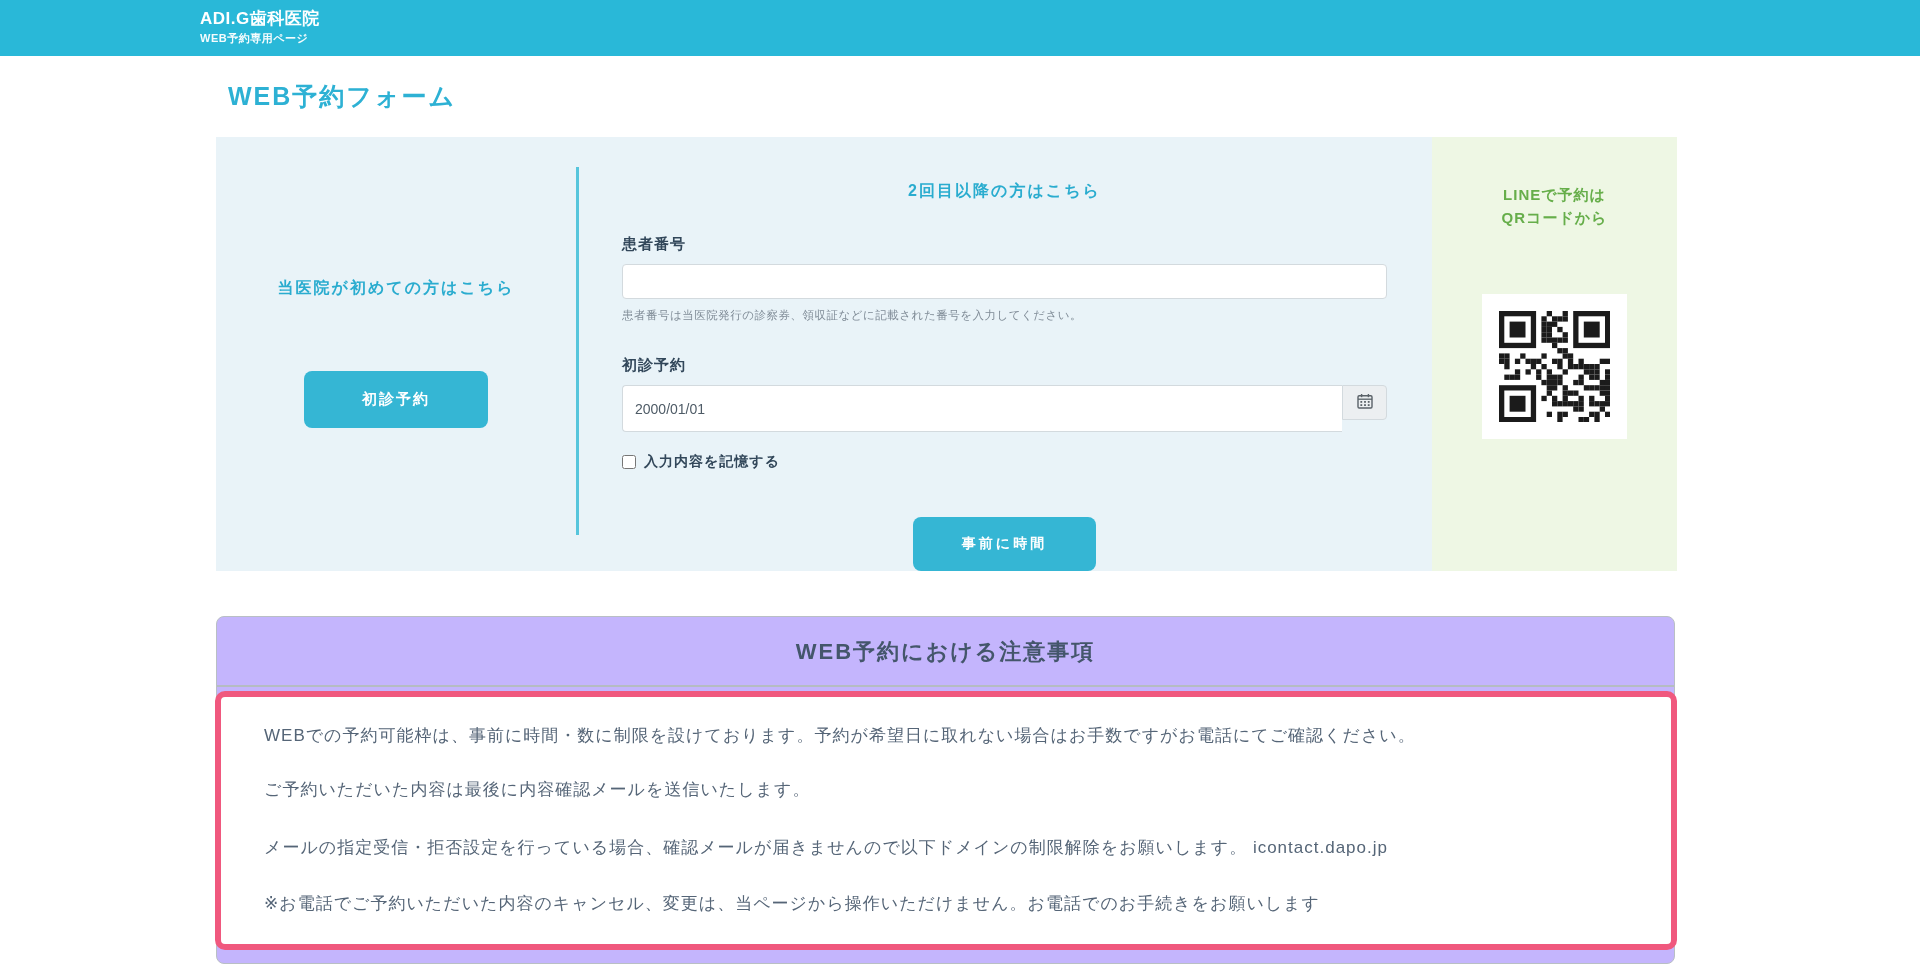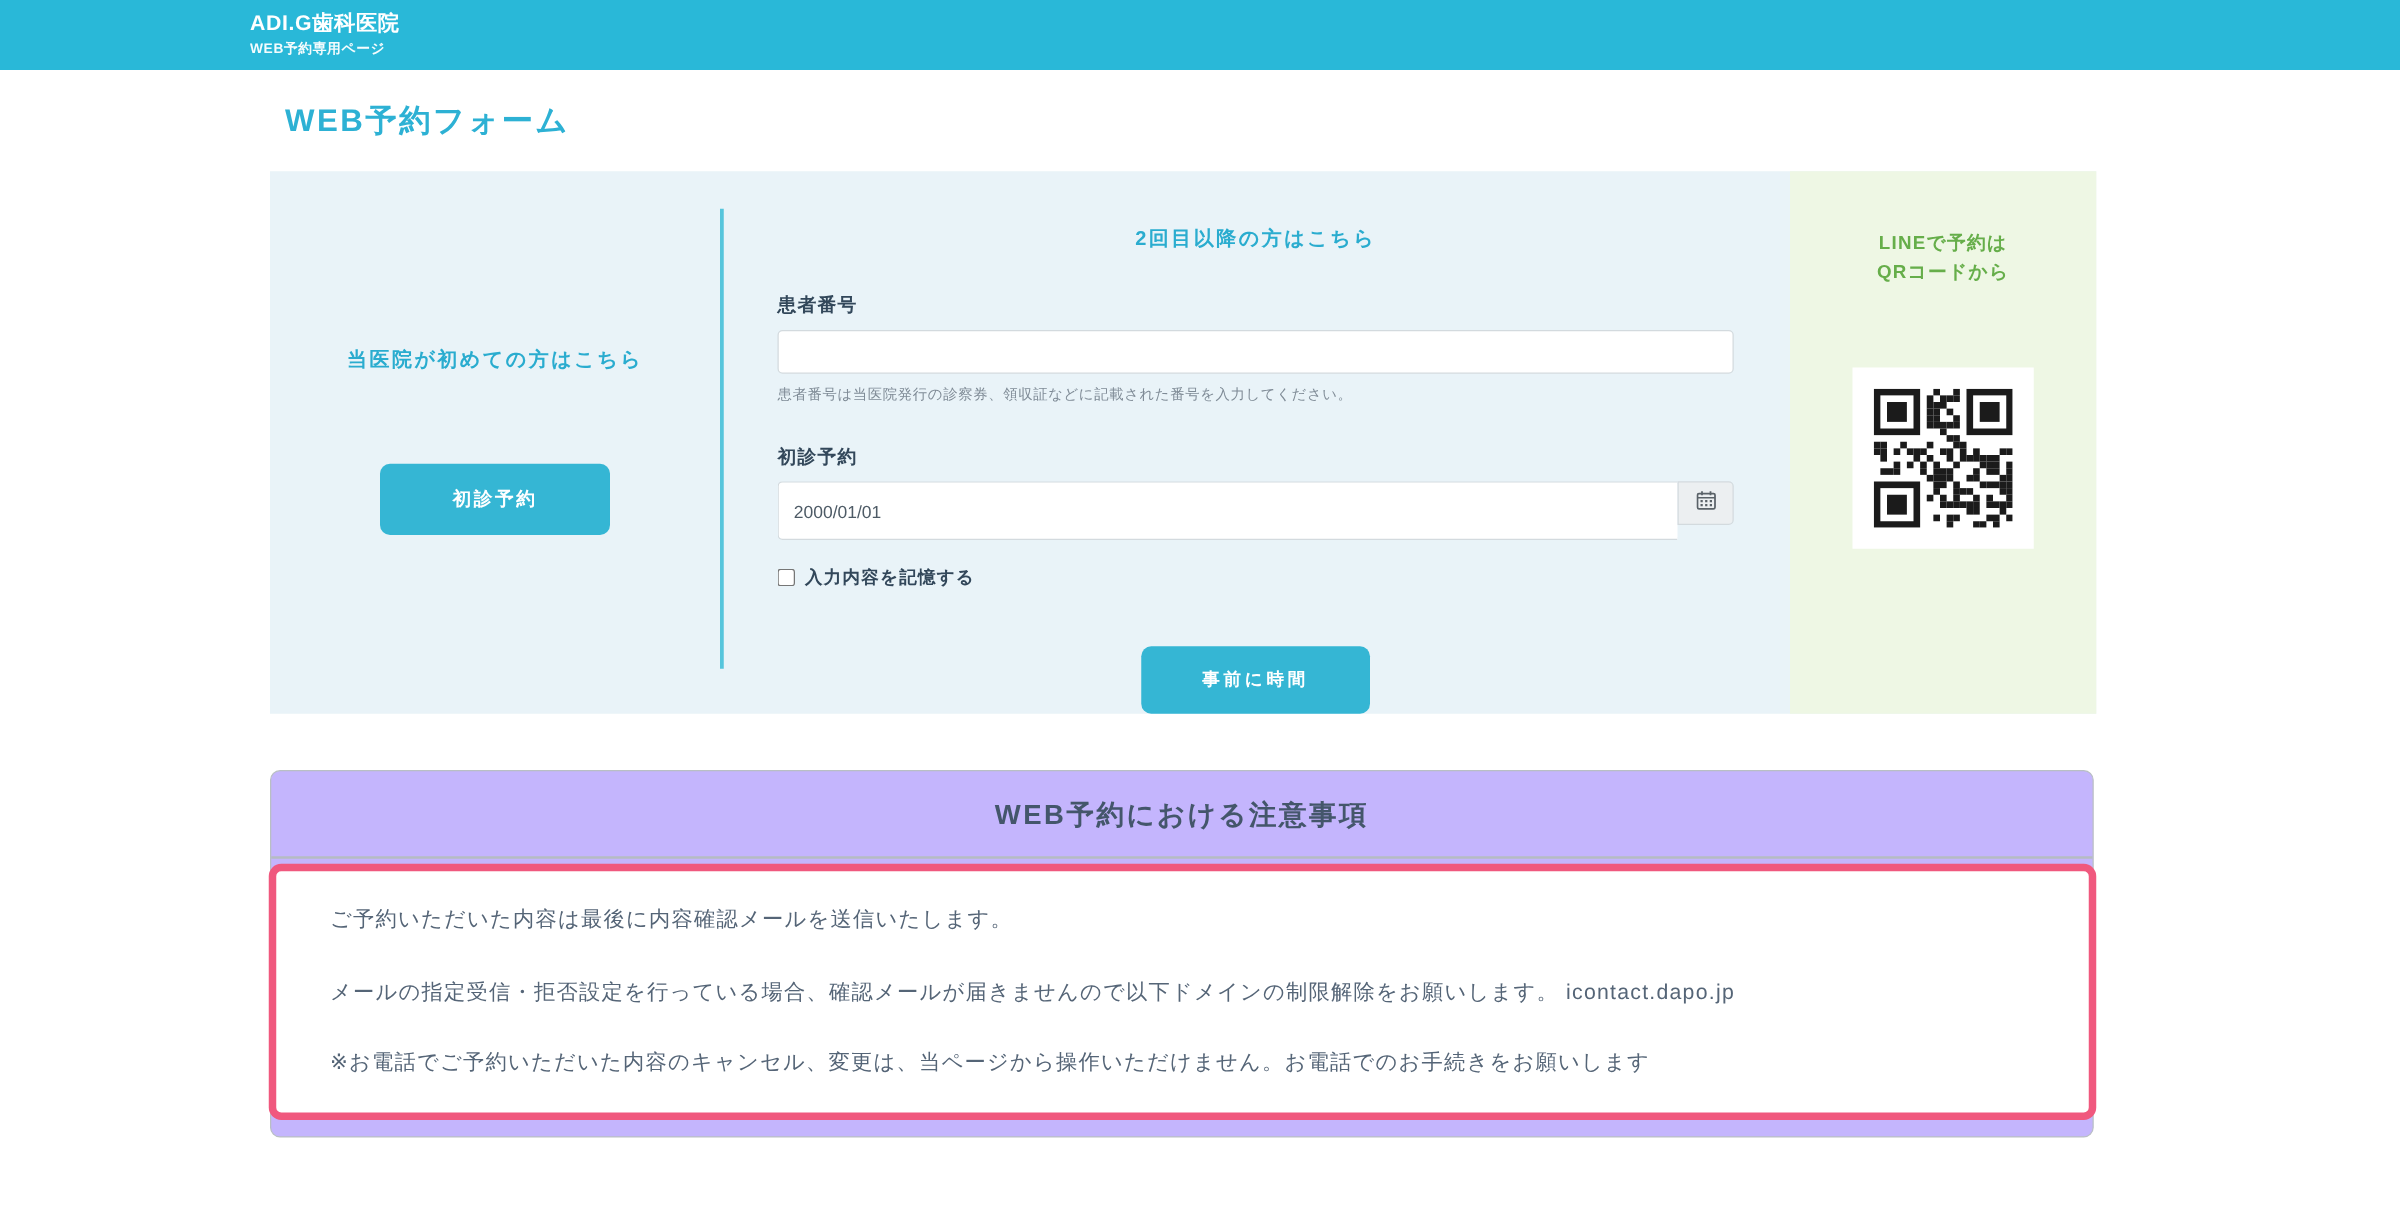--- a/index.html
+++ b/index.html
@@ -316,19 +316,20 @@
             <rect x="10.6" y="84.8" width="15.899999999999999" height="15.899999999999999" fill="#1b1b1b"></rect>
           </svg></div>
     </div>
 
   </section>
 
   <section class="notice-card">
     <h2 class="notice-title">WEB予約における注意事項</h2>
     <hr class="notice-divider">
     <div class="notice-highlight-box">
+      <p class="np-1">WEBでの予約可能枠は、事前に時間・数に制限を設けております。予約が希望日に取れない場合はお手数ですがお電話にてご確認ください。</p>
       <p class="np-2">ご予約いただいた内容は最後に内容確認メールを送信いたします。</p>
       <p class="np-3">メールの指定受信・拒否設定を行っている場合、確認メールが届きませんので以下ドメインの制限解除をお願いします。 icontact.dapo.jp</p>
       <p class="np-4">※お電話でご予約いただいた内容のキャンセル、変更は、当ページから操作いただけません。お電話でのお手続きをお願いします</p>
     </div>
   </section>
 
 </div>
 
 </body></html>

